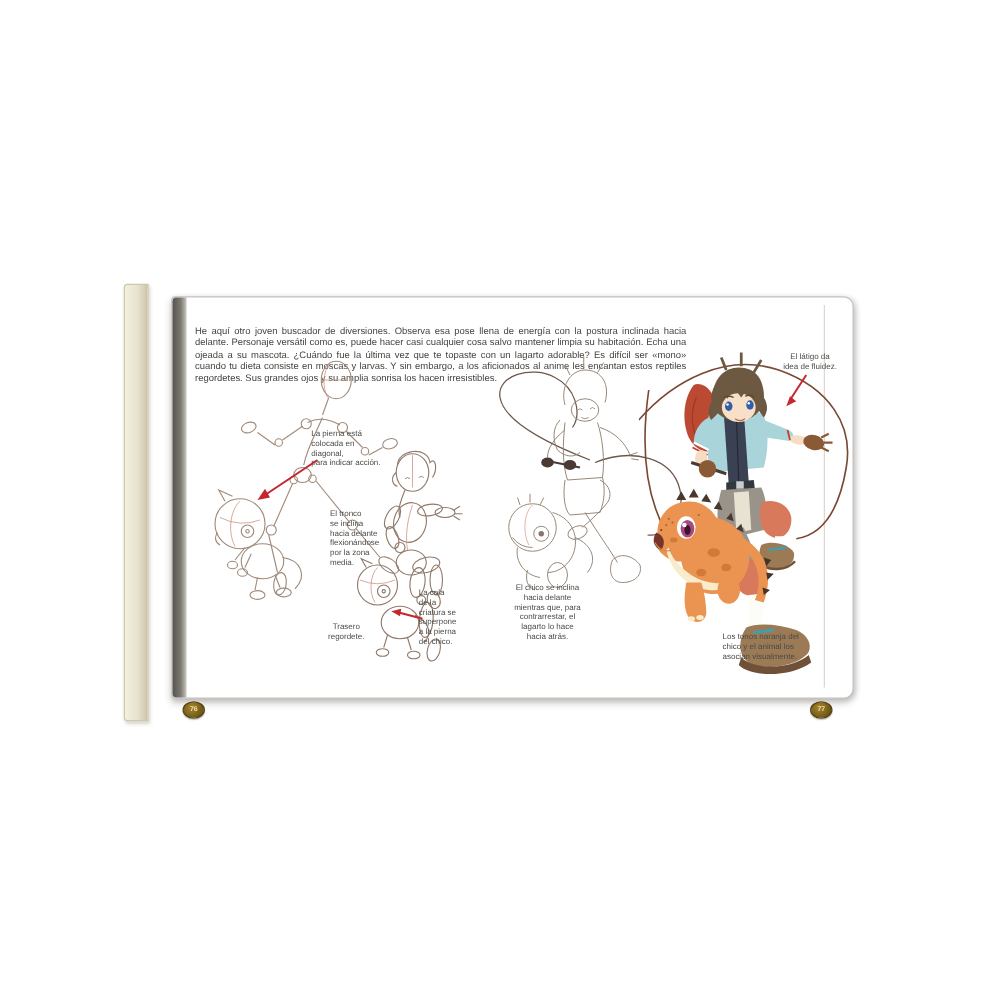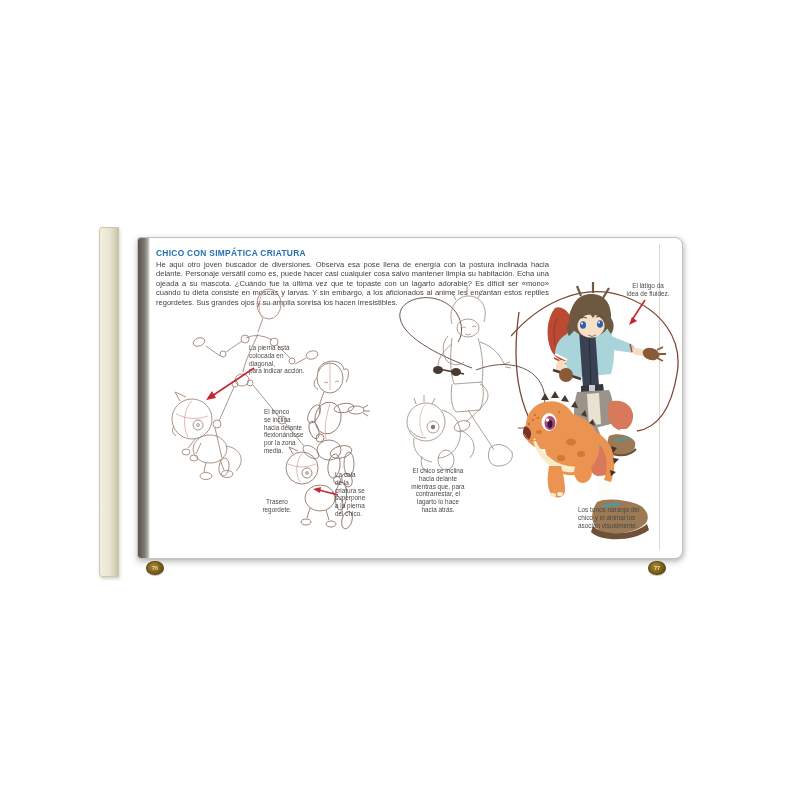--- a/index.html
+++ b/index.html
@@ -34,21 +34,20 @@
 <body>
 
 <div class="stage">
 
   <div class="cover-strip"></div>
 
   <div class="spread">
     <div class="spine"></div>
     <div class="page-edge-line"></div>
 
-    <div class="page-title">CHICO CON SIMPÁTICA CRIATURA</div>
     <div class="intro">He aquí otro joven buscador de diversiones. Observa esa pose llena de energía con la postura inclinada hacia delante. Personaje versátil como es, puede hacer casi cualquier cosa salvo mantener limpia su habitación. Echa una ojeada a su mascota. ¿Cuándo fue la última vez que te topaste con un lagarto adorable? Es difícil ser «mono» cuando tu dieta consiste en moscas y larvas. Y sin embargo, a los aficionados al anime les encantan estos reptiles regordetes. Sus grandes ojos y su amplia sonrisa los hacen irresistibles.</div>
 
     <svg class="figure" style="left:8px;top:48px" width="215" height="250" viewBox="0 0 215 250">
       <g fill="none" stroke="#a08a7a" stroke-width=".9">
         <ellipse cx="123" cy="18" rx="12" ry="15"></ellipse>
         <path d="M118,4 C112,12 112,24 116,32 M112,18 h20" stroke="#d2897b" stroke-width=".6"></path>
         <path d="M117,32 L112,46 M100,52 Q112,46 126,54"></path>
         <circle cx="99" cy="53" r="4"></circle>
           <circle cx="128" cy="56" r="4"></circle>
         <path d="M112,48 C106,62 100,72 97,86"></path>

